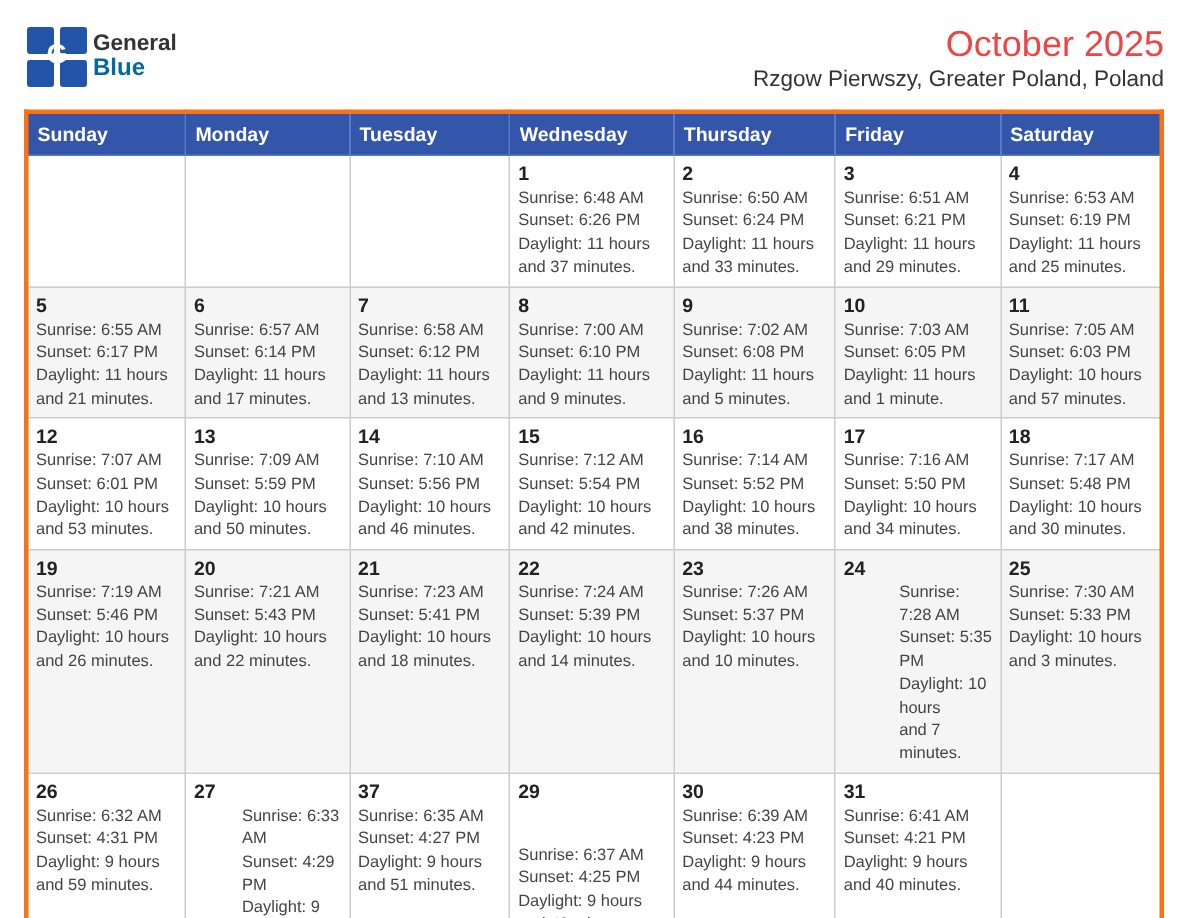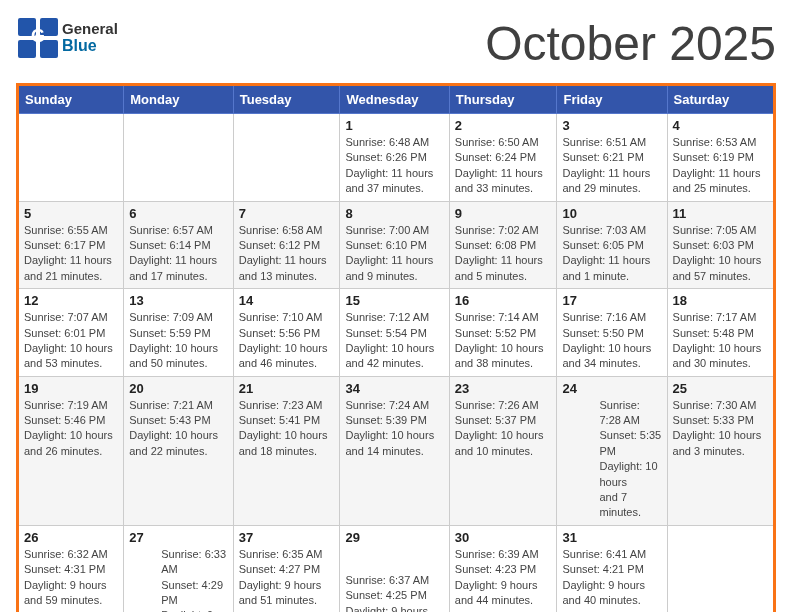--- a/index.html
+++ b/index.html
@@ -18,22 +18,22 @@
     }
     .logo {
       display: flex;
       flex-direction: column;
       align-items: flex-start;
     }
     .title-section {
       text-align: right;
     }
     .month-title {
-      font-size: 48px;
-      color: #404040;
+      font-size: 24px;
+      color: #ef4444;
       font-weight: normal;
     }
     .location-title {
       font-size: 15px;
       color: #333;
     }
     .calendar {
       width: 100%;
       border-collapse: collapse;
       border: 3px solid #f97316;
@@ -88,20 +88,21 @@
         </svg>
       </div>
       <div>
         <div style="font-size:15px;font-weight:bold;color:#333;line-height:1.1;">General</div>
         <div style="font-size:16px;font-weight:bold;color:#0369a1;line-height:1.1;">Blue</div>
       </div>
     </div>
   </div>
   <div class="title-section">
     <div class="month-title">October 2025</div>
+    <div class="location-title">Rzgow Pierwszy, Greater Poland, Poland</div>
   </div>
 </div>
 
 <table class="calendar">
   <thead>
     <tr>
     <th>Sunday</th>
         <th>Monday</th>
         <th>Tuesday</th>
         <th>Wednesday</th>
@@ -262,21 +263,21 @@
 and 22 minutes.</div>
         </td>
         <td>
           <div class="day-num">21</div>
           <div class="day-info" style="white-space: pre-line;">Sunrise: 7:23 AM
 Sunset: 5:41 PM
 Daylight: 10 hours
 and 18 minutes.</div>
         </td>
         <td>
-          <div class="day-num">34</div>
+          <div class="day-num">22</div>
           <div class="day-info" style="white-space: pre-line;">Sunrise: 7:24 AM
 Sunset: 5:39 PM
 Daylight: 10 hours
 and 14 minutes.</div>
         </td>
         <td>
           <div class="day-num">23</div>
           <div class="day-info" style="white-space: pre-line;">Sunrise: 7:26 AM
 Sunset: 5:37 PM
 Daylight: 10 hours

